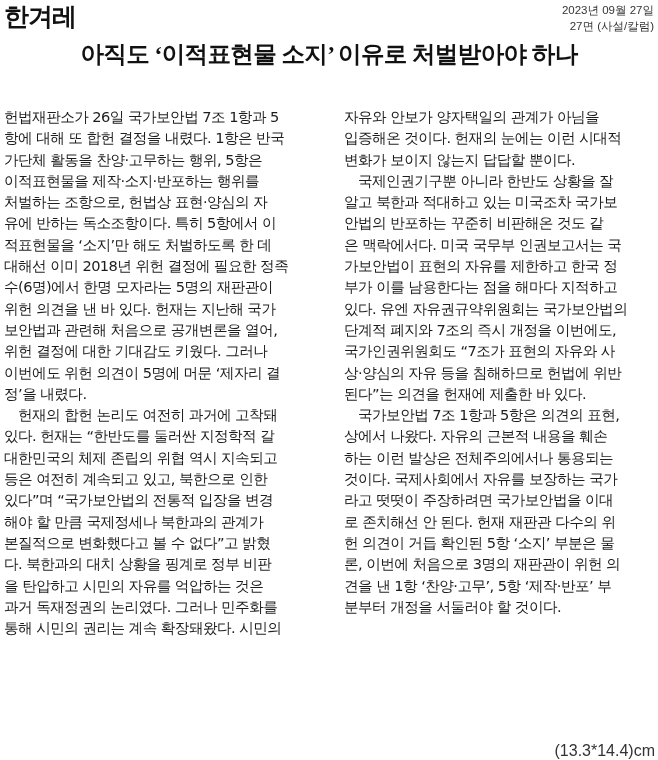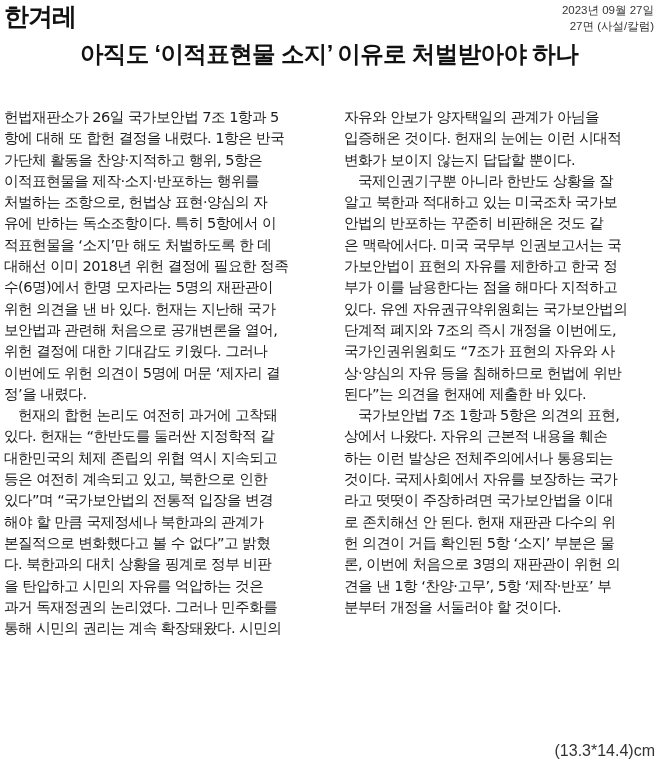--- a/index.html
+++ b/index.html
@@ -2,21 +2,21 @@
 <html><head>
   <meta charset="utf-8">
   <style>
     * { margin: 0; padding: 0; box-sizing: border-box; }
     html, body { width: 658px; height: 760px; background: #ffffff; overflow: hidden; }
     body { position: relative; font-family: "DejaVu Sans", "Liberation Sans", sans-serif; color: #1a1a1a; }
 
     .masthead { position: absolute; left: 4px; top: 3px; font-family: "DejaVu Sans", sans-serif; font-weight: bold; font-size: 25px; letter-spacing: -1px; color: #111; line-height: 28px; }
     .meta { position: absolute; right: 4px; top: 2px; text-align: right; font-family: "Liberation Sans", sans-serif; font-size: 11.5px; line-height: 16px; color: #333; }
 
-    .headline { position: absolute; left: 0; width: 658px; top: 38px; text-align: center; font-family: Liberation Sans, sans-serif; font-size: 23.5px; line-height: 32px; color: #111; letter-spacing: -0.6px; white-space: nowrap; }
+    .headline { position: absolute; left: 0; width: 658px; top: 38px; text-align: center; font-family: Liberation Serif, serif; font-size: 23.5px; line-height: 32px; color: #111; letter-spacing: -0.6px; white-space: nowrap; }
 
     .col { position: absolute; top: 106px; font-family: "DejaVu Sans", sans-serif; font-size: 14.6px; line-height: 21.3px; color: #1c1c1c; letter-spacing: -0.55px; }
     .col.left { left: 4px; width: 320px; }
     .col.right { left: 344px; width: 312px; }
     .line { display: block; white-space: nowrap; height: 21.3px; }
     .line.indent { padding-left: 14px; }
 
     .size-note { position: absolute; right: 3px; top: 742px; font-family: "Liberation Sans", sans-serif; font-size: 16px; color: #333; }
   </style>
 </head>
@@ -26,21 +26,21 @@
 <div class="meta">
   <div>2023년 09월 27일</div>
   <div>27면 (사설/칼럼)</div>
 </div>
 
 <h1 class="headline">아직도 ‘이적표현물 소지’ 이유로 처벌받아야 하나</h1>
 
 <div class="col left">
   <span class="line">헌법재판소가 26일 국가보안법 7조 1항과 5</span>
   <span class="line">항에 대해 또 합헌 결정을 내렸다. 1항은 반국</span>
-  <span class="line">가단체 활동을 찬양·지적하고 행위, 5항은</span>
+  <span class="line">가단체 활동을 찬양·고무하는 행위, 5항은</span>
   <span class="line">이적표현물을 제작·소지·반포하는 행위를</span>
   <span class="line">처벌하는 조항으로, 헌법상 표현·양심의 자</span>
   <span class="line">유에 반하는 독소조항이다. 특히 5항에서 이</span>
   <span class="line">적표현물을 ‘소지’만 해도 처벌하도록 한 데</span>
   <span class="line">대해선 이미 2018년 위헌 결정에 필요한 정족</span>
   <span class="line">수(6명)에서 한명 모자라는 5명의 재판관이</span>
   <span class="line">위헌 의견을 낸 바 있다. 헌재는 지난해 국가</span>
   <span class="line">보안법과 관련해 처음으로 공개변론을 열어,</span>
   <span class="line">위헌 결정에 대한 기대감도 키웠다. 그러나</span>
   <span class="line">이번에도 위헌 의견이 5명에 머문 ‘제자리 결</span>

